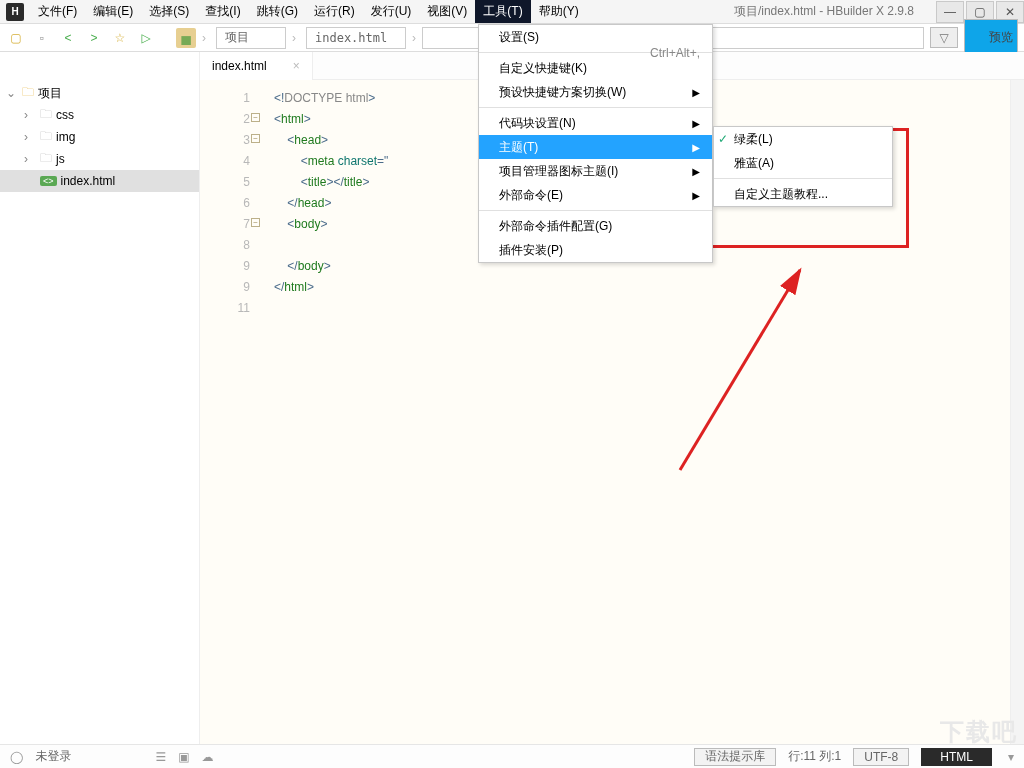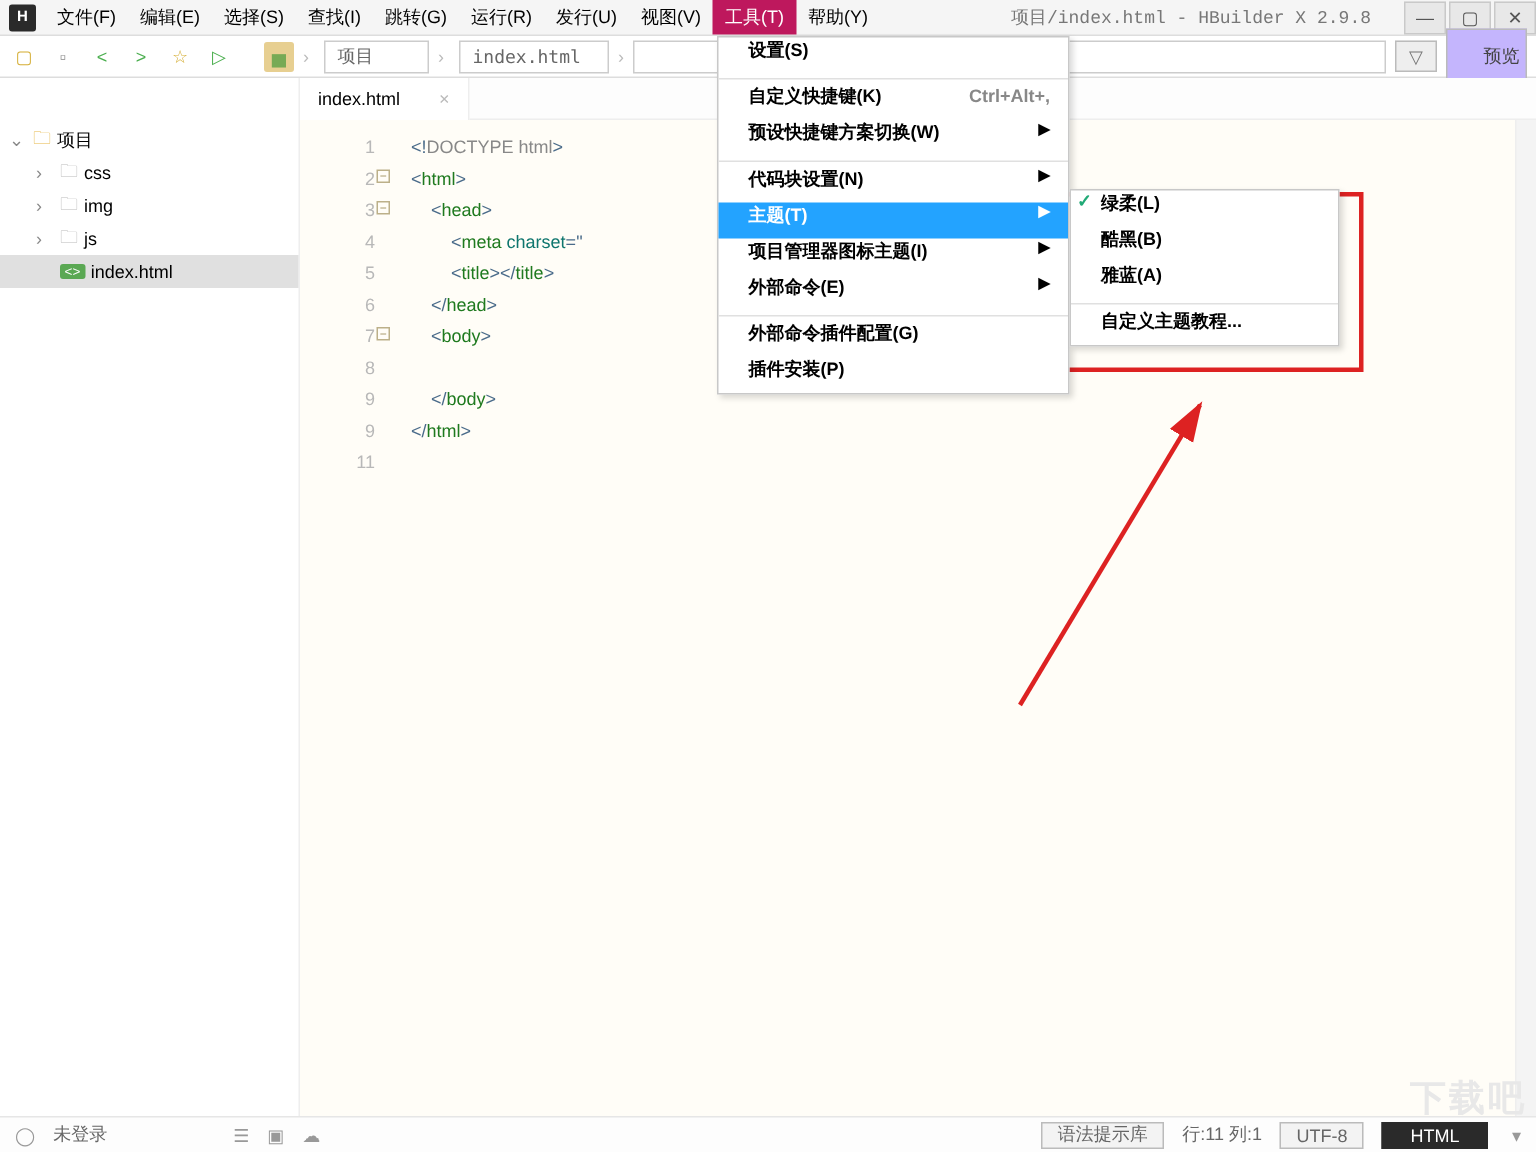--- a/index.html
+++ b/index.html
@@ -1,36 +1,36 @@
 <!DOCTYPE html>
 <html><head>
 <meta charset="utf-8">
 <style>
 * { margin: 0; padding: 0; box-sizing: border-box; font-family: "Microsoft YaHei", Arial, sans-serif; font-size: 12px; }
 body { width: 1024px; height: 768px; background: #fff; overflow: hidden; position: relative; }
 .titlebar { height: 24px; background: #f5f5f5; border-bottom: 1px solid #ddd; display: flex; align-items: center; }
 .app-icon { width: 18px; height: 18px; background: #2a2a2a; color: #fff; display: inline-flex; align-items: center; justify-content: center; font-weight: bold; margin: 0 6px; font-size: 10px; border-radius:2px;}
 .menubar { display: flex; }
 .menu-item { padding: 3px 8px; cursor: default; }
-.menu-item.active { background: #be185d; color: #fff; }
+.menu-item.active { background: #0f172a; color: #fff; }
 .title-spacer { flex: 1; }
-.title-text { color: #777; font-family: Liberation Mono, monospace; padding-right: 20px; }
+.title-text { color: #777; font-family: Liberation Sans, sans-serif; padding-right: 20px; }
 .wincontrols { display: flex; }
 .winbtn { width: 28px; height: 22px; background: #e8e8e8; border: 1px solid #c9c9c9; margin-left: 2px; display:flex; align-items:center; justify-content:center; font-family: Arial; color:#555;}
 .toolbar { height: 28px; border-bottom: 1px solid #ddd; display: flex; align-items: center; padding: 0 6px; gap:6px; }
 .tbtn { width: 20px; height: 20px; display:flex; align-items:center; justify-content:center; color:#888; }
 .tbtn.y { color:#d6b03a;}
 .tbtn.g { color:#4caf50;}
 .tbtn.f { background:#e7cf91; border-radius:2px; color:#7a5;}
 .crumb-box { border:1px solid #ccc; height:22px; min-width:70px; display:flex; align-items:center; padding:0 8px; color:#666; font-family:"Consolas", monospace; margin-left:4px;}
 .crumb-sep { color:#bbb; }
 .search { flex:1; }
 .search input { width:100%; height:22px; border:1px solid #ccc; padding:0 4px; }
 .preview-filter { width:28px; height:21px; border:1px solid #bbb; background:#eee; display:flex; align-items:center; justify-content:center; color:#777;}
-.preview-btn { width:54px; height:37px; border:1px solid #bbb; background:#c4b5fd; display:flex; align-items:center; justify-content:center; color:#444;padding-left:20px;}
+.preview-btn { width:54px; height:37px; border:1px solid #bbb; background:#0ea5e9; display:flex; align-items:center; justify-content:center; color:#444;padding-left:20px;}
 .main { display:flex; height: calc(100% - 24px - 28px - 24px); }
 .sidebar { width: 200px; border-right:1px solid #eee; padding-top:30px; }
 .tree { font-size:13px; }
 .tree-row { display:flex; align-items:center; height:22px; padding-left:6px; gap:4px; }
 .tree-row .chev { width:12px; color:#888; }
 .tree-row .fold { color:#e7b84a; }
 .tree-row .fold.gray { color:#bbb; }
 .tree-row.sel { background:#e0e0e0; }
 .tree-row .ficon { background:#5aa853; color:#fff; font-size:9px; padding:0 3px; border-radius:2px; }
 .editor { flex:1; background:#fffdf7; position:relative; display:flex; flex-direction:column;}
@@ -45,21 +45,21 @@
 .k-tag { color:#1f7a1f;}
 .k-attr { color:#0f766e;}
 .k-punct { color:#4a6b8a;}
 .k-doctype { color:#888;}
 .vscroll { position:absolute; right:0; top:28px; bottom:0; width:14px; background:#f4f4f4; border-left:1px solid #eee;}
 .statusbar { height:24px; border-top:1px solid #e6e6e6; display:flex; align-items:center; padding:0 10px; gap:12px; color:#666; background:#fdfdfd;}
 .statusbar .spacer { flex:1;}
 .sbtn { border:1px solid #bbb; height:18px; padding:0 10px; display:flex; align-items:center; background:#f3f3f3;}
 .sbtn.html { background:#2a2a2a; color:#fff; border-color:#2a2a2a; padding:0 18px;}
 .dropdown { position:absolute; top:24px; left:478px; width:235px; background:#fff; border:1px solid #c8c8c8; box-shadow:2px 2px 4px rgba(0,0,0,0.15); z-index:10;}
-.dditem { height:24px; display:flex; padding:0 12px 0 20px; position:relative;font-weight:bold;}
+.dditem { height:24px; display:flex; align-items:center; padding:0 12px 0 20px; position:relative;}
 .dditem.disabled { color:#b0b0b0;}
 .dditem.highlight { background:#23a3ff; color:#fff;}
 .dditem .shortcut { margin-left:auto; color:#888;margin-top:32px;}
 .dditem .arrow { margin-left:auto; font-size:10px;}
 .ddsep { height:1px; background:#e0e0e0; margin:3px 0;}
 .submenu { position:absolute; top:126px; left:713px; width:180px; background:#fff; border:1px solid #c8c8c8; box-shadow:2px 2px 4px rgba(0,0,0,0.15); z-index:11;}
 .annot-box { position:absolute; top:128px; left:709px; width:200px; height:120px; border:3px solid #d22; z-index:9; pointer-events:none;}
 .annot-arrow { position:absolute; z-index:12; pointer-events:none;}
 .watermark { position:absolute; right:6px; bottom:20px; color:#e8e8e8; font-size:24px; font-weight:bold; letter-spacing:2px; z-index:2;}
 .sicon { color:#999; }
@@ -221,23 +221,20 @@
       <span>插件安装(P)</span>
     </div>
   </div>
 
 <div class="submenu" id="theme-sub">
     <div class="dditem">
       <span style="position:absolute;left:4px;color:#2a7">✓</span>
       <span>绿柔(L)</span>
     </div>
     <div class="dditem">
-      <span>酷黑(B)</span>
-    </div>
-    <div class="dditem">
       <span>雅蓝(A)</span>
     </div>
     <div class="ddsep"></div>
     <div class="dditem">
       <span>自定义主题教程...</span>
     </div>
   </div>
 
 <div class="annot-box"></div>
 

